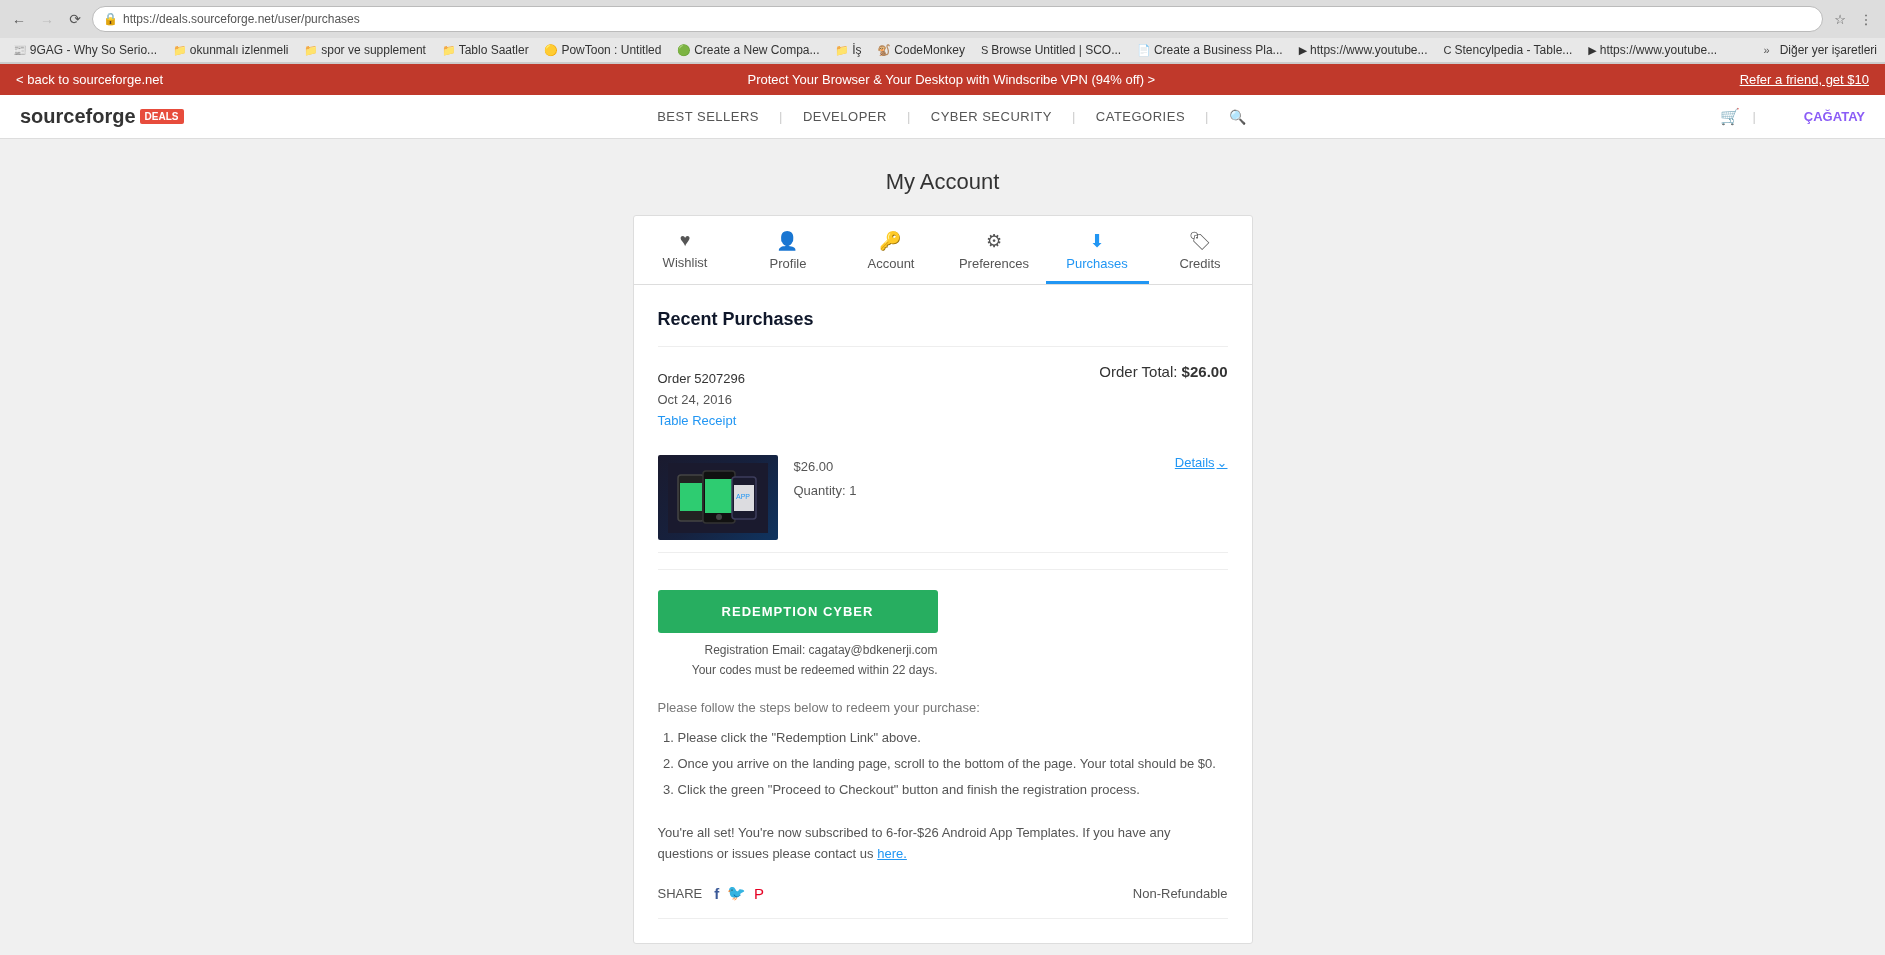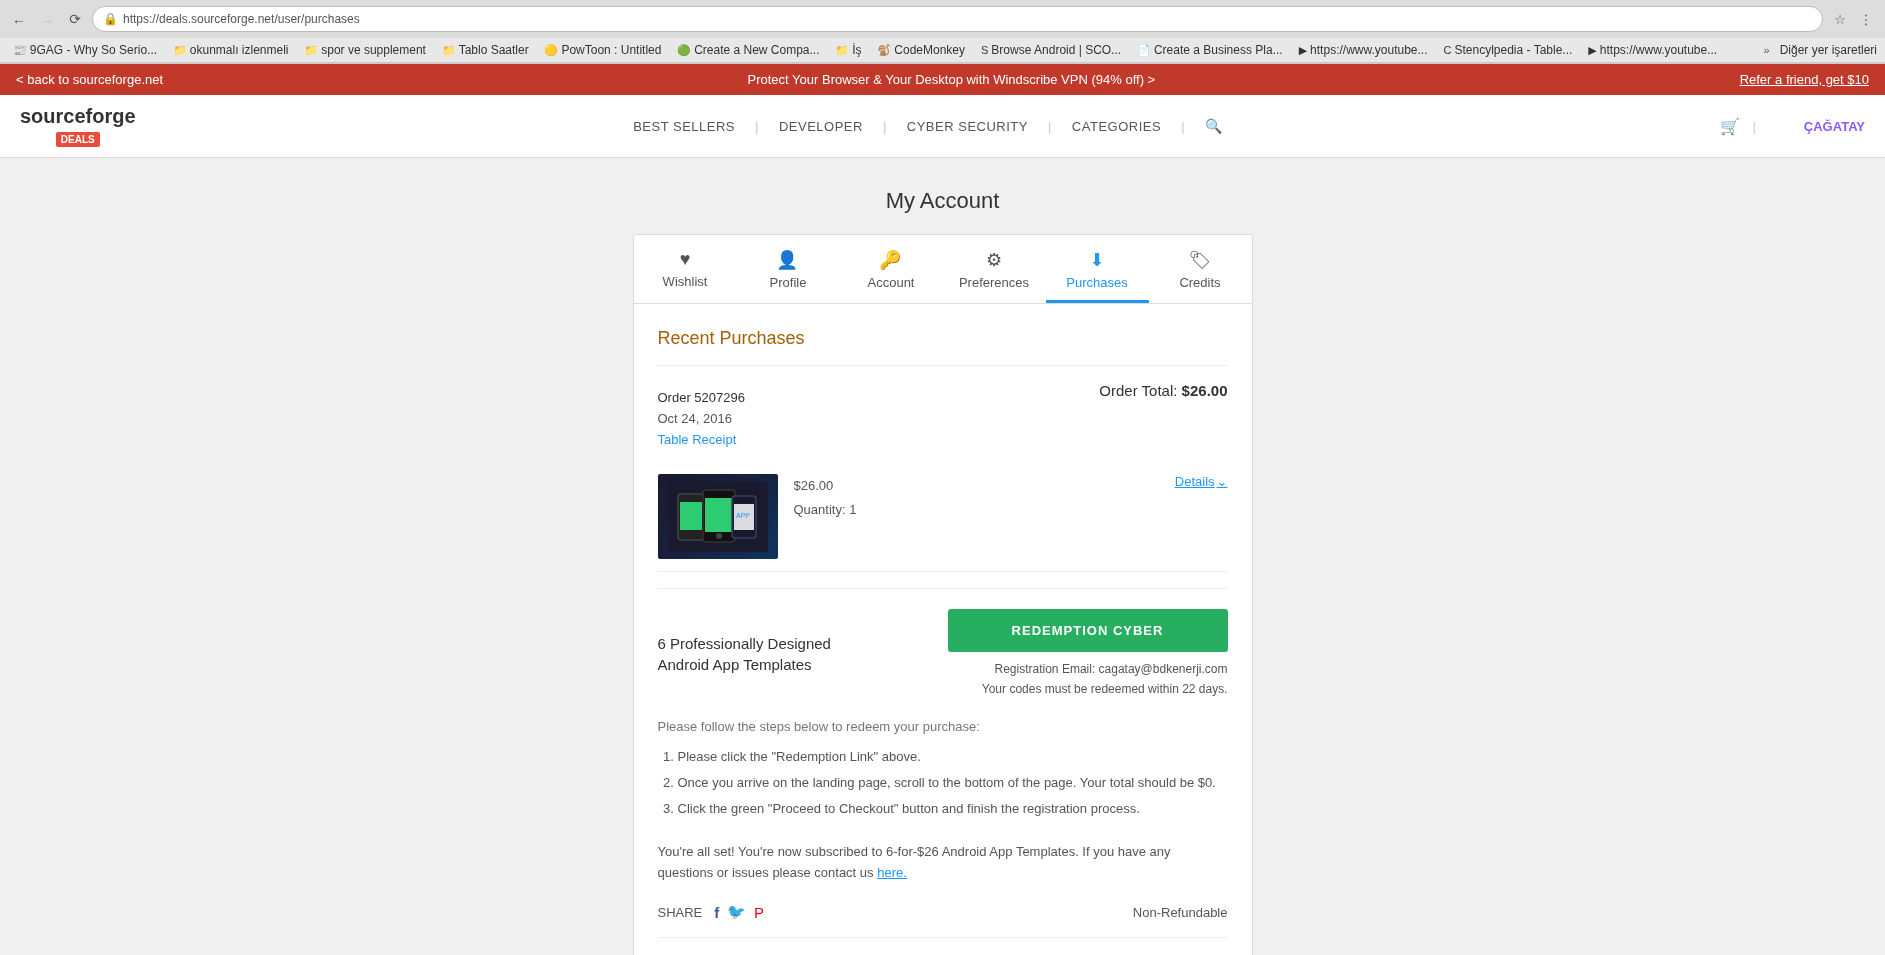--- a/index.html
+++ b/index.html
@@ -24,21 +24,21 @@
     .bookmark-more { margin-left: auto; color: #555; font-size: 11px; cursor: pointer; }
 
     
     .announcement-bar { background: #c0392b; color: white; display: flex; align-items: center; justify-content: space-between; padding: 8px 16px; font-size: 13px; }
     .announcement-bar a { color: white; text-decoration: none; }
     .announcement-center { flex: 1; text-align: center; }
     .announcement-right { text-decoration: underline; cursor: pointer; }
 
     
     .site-header { background: white; padding: 10px 20px; display: flex; align-items: center; justify-content: space-between; border-bottom: 1px solid #ddd; }
-    .site-logo { display: flex; align-items: center; gap: 4px; flex-direction: column; }
+    .site-logo { display: flex; align-items: center; gap: 4px; }
     .logo-sf { font-size: 20px; font-weight: bold; color: #333; }
     .logo-deals { background: #e74c3c; color: white; font-size: 10px; font-weight: bold; padding: 2px 5px; border-radius: 2px; }
     .site-nav { display: flex; align-items: center; gap: 20px; font-size: 13px; color: #555; }
     .site-nav span { cursor: pointer; text-transform: uppercase; font-weight: 500; letter-spacing: 0.5px; }
     .nav-divider { color: #ccc; }
     .search-icon-nav { cursor: pointer; font-size: 14px; color: #555; }
     .site-header-right { display: flex; align-items: center; gap: 12px; font-size: 13px; }
     .cart-icon { font-size: 16px; color: #555; cursor: pointer; }
     .username { font-weight: bold; text-transform: uppercase; font-size: 13px; color: #8b5cf6; margin-left: 36px; }
 
@@ -53,21 +53,21 @@
     .account-tabs { display: flex; border-bottom: 1px solid #ddd; padding: 0; }
     .account-tab { flex: 1; display: flex; flex-direction: column; align-items: center; padding: 14px 8px 10px; cursor: pointer; color: #555; font-size: 13px; border-bottom: 3px solid transparent; }
     .account-tab.active { color: #2196F3; border-bottom: 3px solid #2196F3; }
     .tab-icon { font-size: 18px; margin-bottom: 4px; }
     .account-tab.active .tab-icon { color: #2196F3; }
 
     
     .account-content { padding: 24px; }
 
     
-    .section-title { font-size: 18px; font-weight: normal; margin-bottom: 16px; color: #a16207; }
+    .section-title { font-size: 18px; font-weight: bold; margin-bottom: 16px; color: #0f172a; }
 
     .order-header { display: flex; justify-content: space-between; align-items: flex-start; margin-bottom: 12px; }
     .order-info { font-size: 13px; color: #555; line-height: 1.6; margin-top: 6px; }
     .order-id { color: #333; }
     .view-receipt { color: #2196F3; cursor: pointer; text-decoration: none; font-size: 13px; }
     .order-total { font-size: 15px; color: #333; font-weight: normal; }
     .order-total strong { font-weight: bold; }
 
     .order-item { display: flex; align-items: flex-start; gap: 16px; padding: 12px 0; border-bottom: 1px solid #eee; }
     .order-item-img { width: 120px; height: 85px; background: linear-gradient(135deg, #1a1a2e 0%, #16213e 50%, #0f3460 100%); border-radius: 2px; display: flex; align-items: center; justify-content: center; overflow: hidden; flex-shrink: 0; }
@@ -149,21 +149,21 @@
     <div class="bookmark-item">
       <span class="bookmark-icon">📁</span>
       <span>İş</span>
     </div>
     <div class="bookmark-item">
       <span class="bookmark-icon">🐒</span>
       <span>CodeMonkey</span>
     </div>
     <div class="bookmark-item">
       <span class="bookmark-icon">S</span>
-      <span>Browse Android | SCO...</span>
+      <span>Browse Untitled | SCO...</span>
     </div>
     <div class="bookmark-item">
       <span class="bookmark-icon">📄</span>
       <span>Create a Business Pla...</span>
     </div>
     <div class="bookmark-item">
       <span class="bookmark-icon">▶</span>
       <span>https://www.youtube...</span>
     </div>
     <div class="bookmark-item">
@@ -286,21 +286,20 @@
             <span>Details</span>
             <span>⌄</span>
           </a>
         </div>
       </div>
 
       <hr class="order-divider">
 
       <div class="redemption-section">
         <div class="redemption-header">
-          <div class="redemption-product-name">6 Professionally Designed Android App Templates</div>
           <div>
             <button class="redemption-btn">REDEMPTION CYBER</button>
             <div class="redemption-info">
               <div>
                 <span>Registration Email:</span>
                 <span>cagatay@bdkenerji.com</span>
               </div>
               <div>Your codes must be redeemed within 22 days.</div>
             </div>
           </div>

